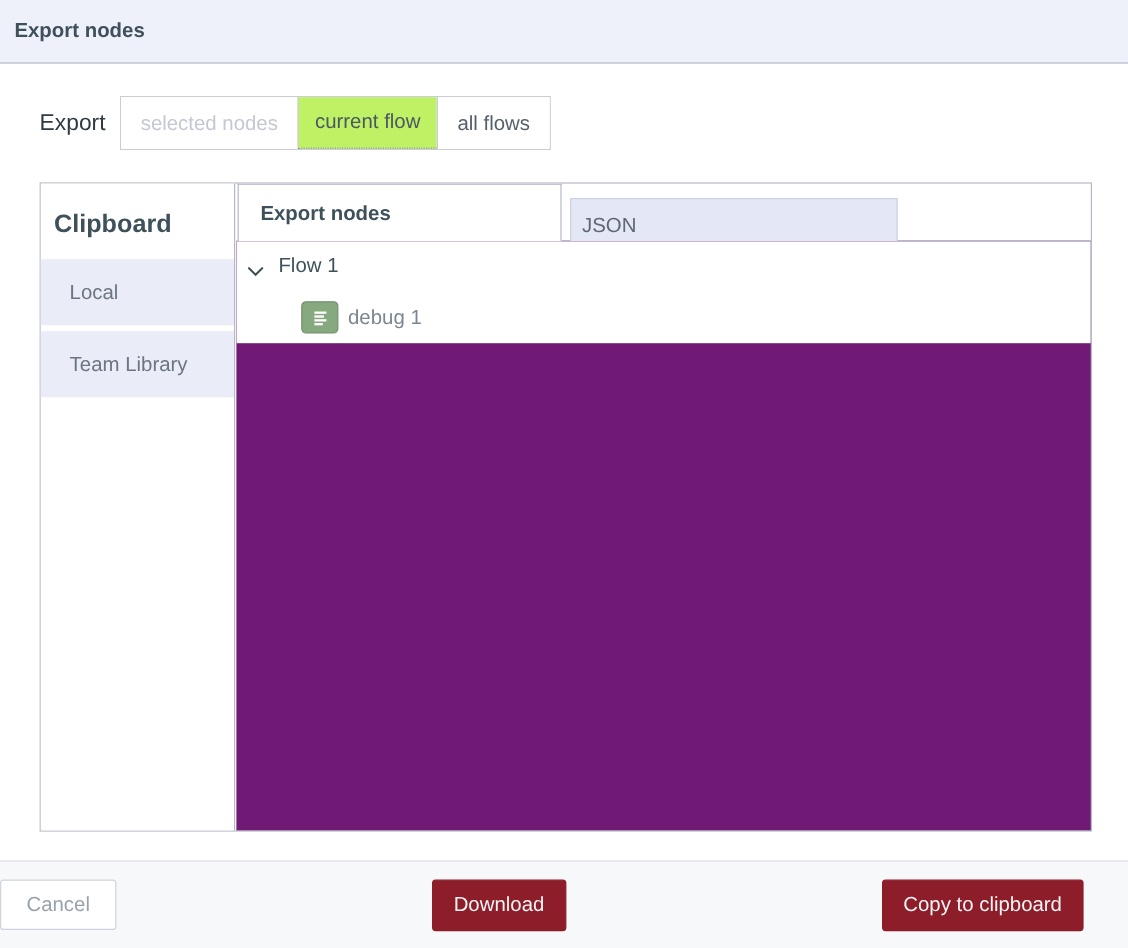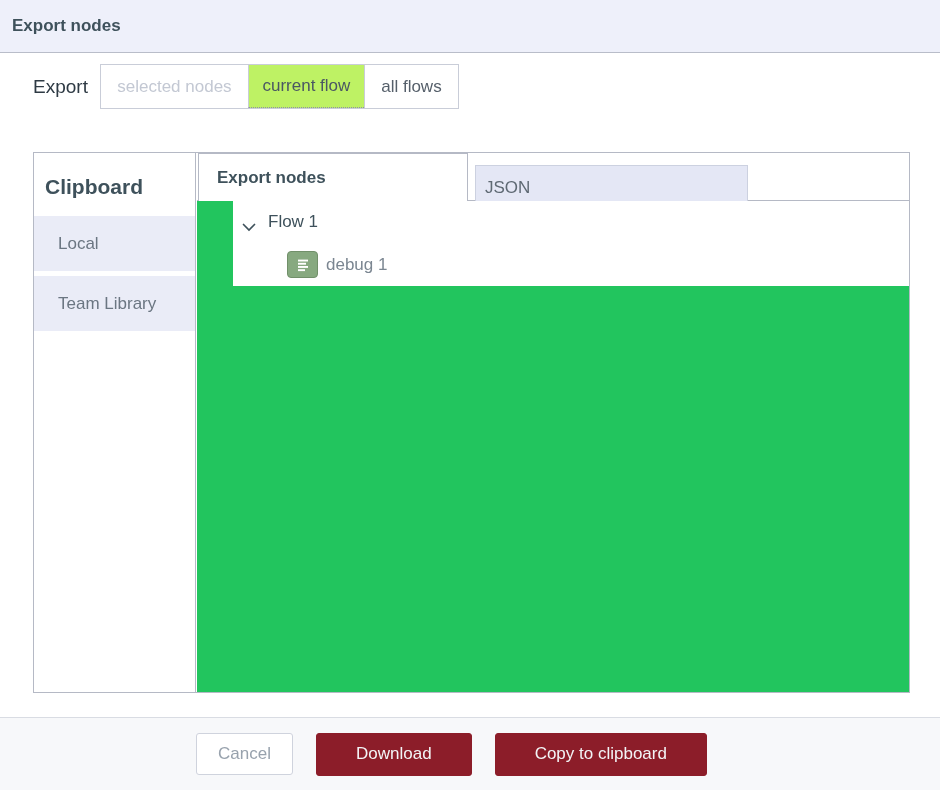--- a/index.html
+++ b/index.html
@@ -9,21 +9,21 @@
 
   
   .dlg-header {
     position: absolute; top: 0; left: 0; width: 940px; height: 53px;
     background: #eef0fa; border-bottom: 1px solid #b9bdc9;
     display: flex; align-items: center; padding: 0 12px;
   }
   .dlg-title { font-size: 17px; font-weight: bold; color: #3e515b; }
 
   
-  .export-row { position: absolute; top: 72px; left: 33px; height: 29px; display: flex; align-items: center; }
+  .export-row { position: absolute; top: 88px; left: 33px; height: 29px; display: flex; align-items: center; }
   .export-label { font-size: 19px; color: #2e3a44; margin-right: 12px; }
   .seg-group { display: flex; height: 45px; border: 1px solid #c9cdd8; background: #ffffff; }
   .seg-btn {
     height: 100%; display: flex; align-items: center; justify-content: center;
     font-size: 17px; background: #ffffff; border: none; cursor: pointer;
     font-family: "Liberation Sans", sans-serif;
   }
   .seg-btn + .seg-btn { border-left: 1px solid #c9cdd8; }
   .seg-btn.disabled { color: #c3c8d3; width: 147px; }
   .seg-btn.selected { color: #4b5763; width: 116px; background: #bef264; border-bottom: 1px dotted #8d93a1; }
@@ -52,48 +52,48 @@
     background: #ffffff; border: 1px solid #b5b9c5; border-bottom: none;
     font-weight: bold; color: #3e515b; padding-left: 18px;
   }
   .tab.inactive {
     left: 278px; top: 12px; width: 273px; height: 44px;
     background: #e4e7f5; border: 1px solid #ccd1e0; border-bottom: none;
     color: #5e6973; padding-left: 9px;
   }
 
   
-  .tree { position: absolute; left: 163px; top: 48px; right: 0; bottom: 0; background: #22c55e; overflow: hidden; padding-left: 36px; }
+  .tree { position: absolute; left: 163px; top: 48px; right: 0; bottom: 0; background: #701a75; overflow: hidden; }
   .tree-rows { background: #ffffff; }
   .tree-row-flow {
     height: 42px; display: flex; align-items: center; padding-left: 9px; cursor: pointer;
   }
   .chevron { width: 14px; height: 9px; margin-right: 12px; display: inline-block; }
   .flow-label { font-size: 17px; color: #3e515b; }
   .tree-row-node { height: 43px; display: flex; align-items: center; padding-left: 54px; cursor: pointer; }
   .node-icon {
     width: 31px; height: 27px; border-radius: 4px; margin-right: 8px;
     display: flex; align-items: center; justify-content: center;
   }
   .node-icon.inject { background: #b4bac5; border: 1px solid #8f96a2; }
   .node-icon.debug { background: #87a980; border: 1px solid #71906a; }
   .node-label { font-size: 17px; color: #7b8691; }
 
   
   .dlg-footer {
     position: absolute; left: 0; top: 717px; width: 940px; height: 73px;
     background: #f7f8fa; border-top: 1px solid #d9dce3;
-    display: flex; align-items: center; justify-content: center; gap: 23px; padding-right: 37px;
+    display: flex; align-items: center; justify-content: space-between; gap: 23px; padding-right: 37px;
   }
   .btn { font-family: "Liberation Sans", sans-serif; font-size: 17px; border-radius: 3px; cursor: pointer; }
   .btn-secondary {
     width: 97px; height: 42px; background: #ffffff; border: 1px solid #cfd3dd; color: #98a2ad;
   }
   .btn-primary {
-    height: 43px; padding: 0 39px; background: #8c1d29; border: 1px solid #8c1d29; color: #f3f4f6;
+    height: 43px; padding: 0 17px; background: #8c1d29; border: 1px solid #8c1d29; color: #f3f4f6;
   }
 </style>
 </head>
 <body>
 
 <div class="screen">
 
   <div class="dlg-header">
     <span class="dlg-title">Export nodes</span>
   </div>

